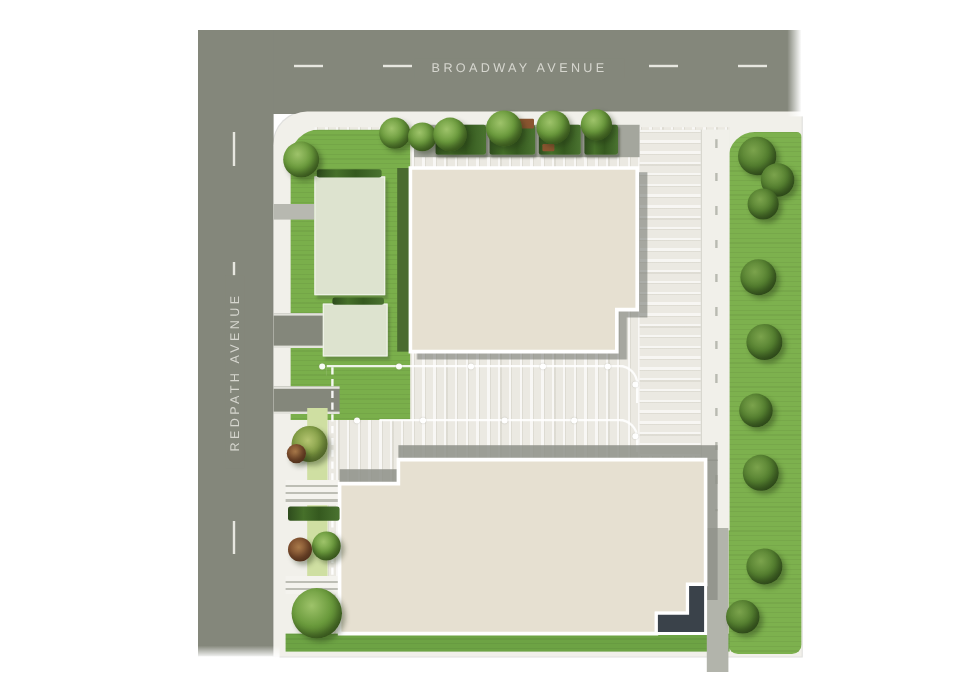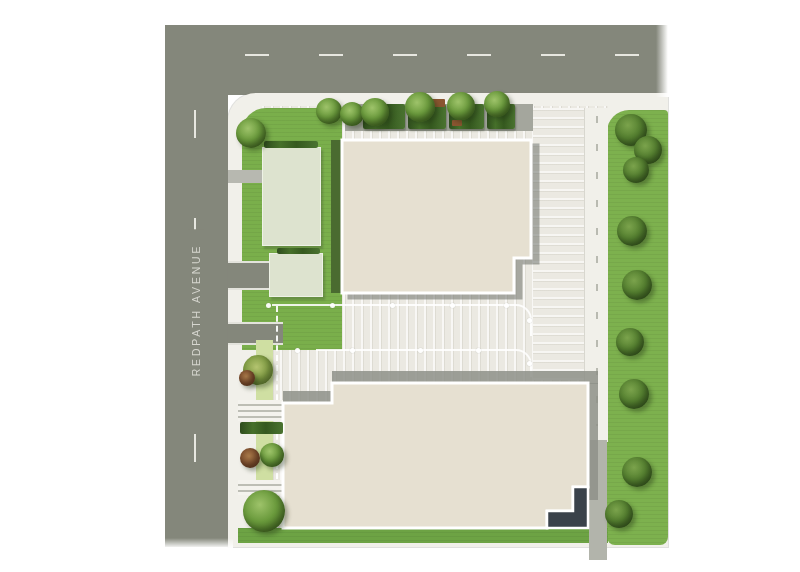--- a/index.html
+++ b/index.html
@@ -69,20 +69,21 @@
 
 <div class="page">
   <div id="plan" class="abs" style="left:0;top:0;width:800px;height:572px;">
 
     <div class="abs road" style="left:165px;top:25px;width:503px;height:70px;"></div>
     <div class="abs road" style="left:165px;top:25px;width:63px;height:522px;"></div>
 
     <div class="abs dash-h" style="left:245px;top:54px;width:415px;height:2px;"></div>
     <div class="abs dash-v" style="left:194px;top:110px;width:2px;height:420px;"></div>
 
+    <span class="road-label" style="left:433px;top:49px;transform:translateX(-50%);">BROADWAY AVENUE</span>
     <span class="road-label" style="left:196px;top:310px;transform:translate(-50%,-50%) rotate(-90deg);">REDPATH AVENUE</span>
 
     <div class="abs block-base" style="left:228px;top:93px;width:440px;height:454px;"></div>
 
     <div class="abs pavement" style="left:262px;top:106px;width:346px;height:424px;"></div>
     <div class="abs pavement-h" style="left:533px;top:108px;width:52px;height:272px;"></div>
 
     <div class="abs grass grass-left" style="left:242px;top:108px;width:100px;height:242px;"></div>
     <div class="abs grass grass-right" style="left:607px;top:110px;width:61px;height:435px;"></div>
     <div class="abs grass grass-band" style="left:238px;top:528px;width:370px;height:15px;"></div>

